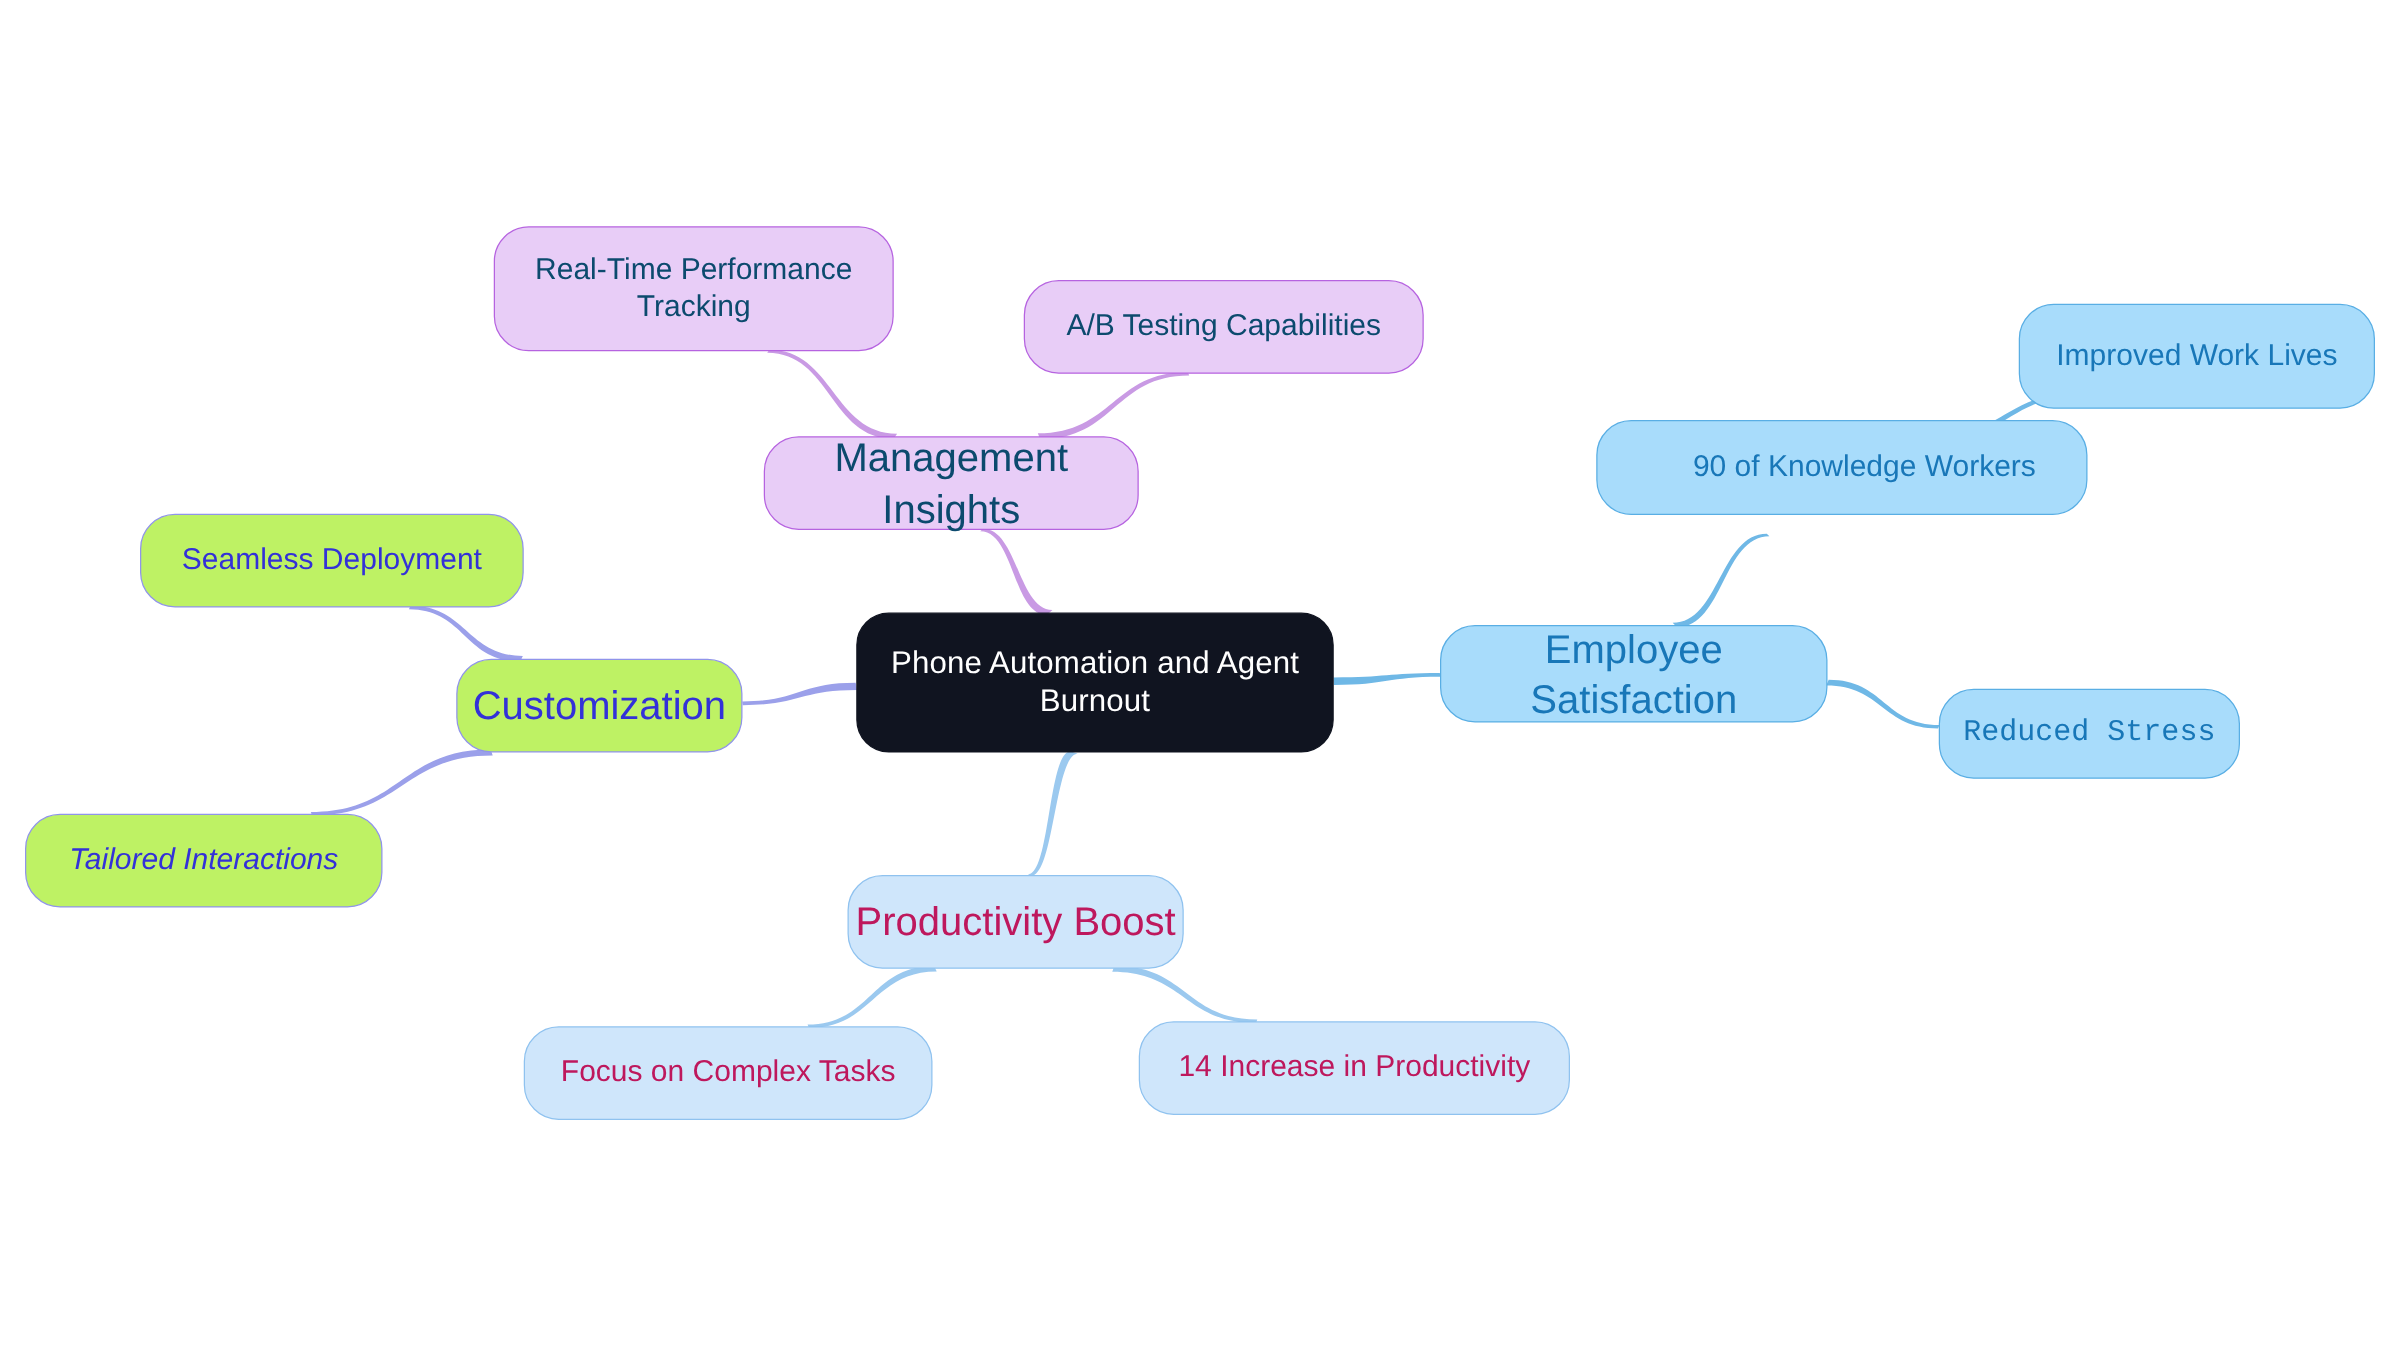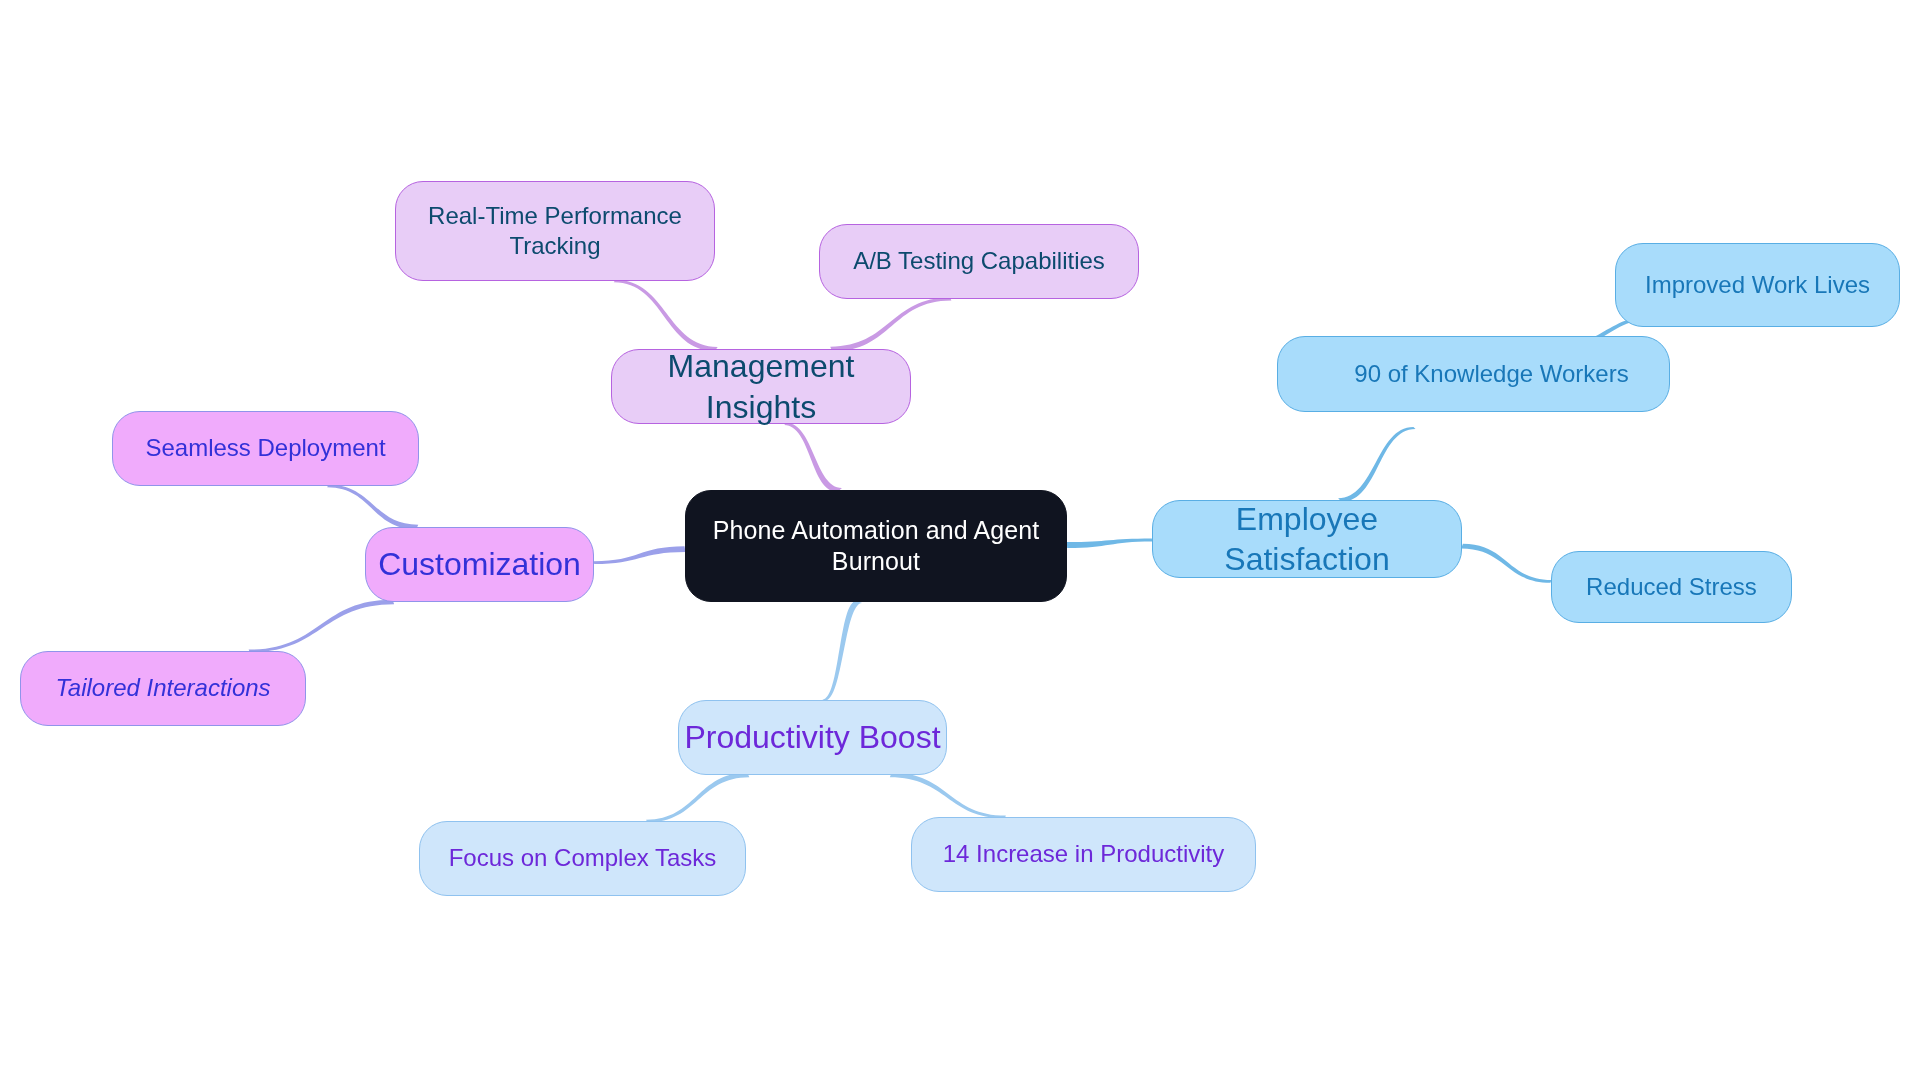--- a/index.html
+++ b/index.html
@@ -54,33 +54,33 @@
   .node-leaf {
     border-radius: 28px;
     font-size: 24px;
   }
   .c-purple {
     background: #e8cdf7;
     border-color: #b663e0;
     color: #0c4a6e;
   }
   .c-periwinkle {
-    background: #f0abfc;
+    background: #bef264;
     border-color: #9094ea;
     color: #3331d8;
   }
   .c-sky {
     background: #a8dcfb;
     border-color: #59aee4;
     color: #1877b8;
   }
   .c-lightblue {
     background: #cfe6fb;
     border-color: #8fc2ef;
-    color: #6d28d9;
+    color: #be185d;
   }
 </style>
 </head>
 <body>
 
 <div id="mindmap">
   <svg id="links" viewBox="0 0 1920 1083" xmlns="http://www.w3.org/2000/svg">
       <path d="M 841.9776693045206 488.09340851181054 C 814.8138762010724 488.09340851181054 813.6557625519469 423.0467042559053 786.4919694484986 423.0467042559053 L 784.1757421502475 424.9532957440947 C 811.3395352536958 424.9532957440947 810.1814216045702 491.90659148818946 837.3452147080185 491.90659148818946 Z" fill="#c99ae4" stroke="none"></path>
       <path d="M 684.5594100335176 546.1516342815702 C 639.0594100335176 546.1516342815702 639.2797050167587 561.1464350474687 593.7797050167587 561.1464350474687 L 594.2202949832413 564.1139054317243 C 639.7202949832413 564.1139054317243 639.9405899664824 552.0865750500817 685.4405899664824 552.0865750500817 Z" fill="#9ba0ea" stroke="none"></path>
       <path d="M 1067.1773309853802 547.9090235090252 C 1109.6773309853802 547.9090235090252 1109.58866549269 541.378467670986 1152.08866549269 541.378467670986 L 1151.91133450731 538.3837133034921 C 1109.41133450731 538.3837133034921 1109.3226690146198 541.9195147740375 1066.8226690146198 541.9195147740375 Z" fill="#6fb8e6" stroke="none"></path>
@@ -100,17 +100,17 @@
     <div class="node node-branch c-purple" style="left: 611px; top: 349px; width: 300px; height: 75px;">Management Insights</div>
     <div class="node node-leaf c-purple" style="left: 395px; top: 181px; width: 320px; height: 100px;">Real-Time Performance
 Tracking</div>
     <div class="node node-leaf c-purple" style="left: 819px; top: 224px; width: 320px; height: 75px;">A/B Testing Capabilities</div>
     <div class="node node-branch c-periwinkle" style="left: 365px; top: 527px; width: 229px; height: 75px;">Customization</div>
     <div class="node node-leaf c-periwinkle" style="left: 112px; top: 411px; width: 307px; height: 75px;">Seamless Deployment</div>
     <div class="node node-leaf c-periwinkle" style="left: 20px; top: 651px; width: 286px; height: 75px; font-style: italic;">Tailored Interactions</div>
     <div class="node node-branch c-sky" style="left: 1152px; top: 500px; width: 310px; height: 78px;">Employee Satisfaction</div>
     <div class="node node-leaf c-sky" style="left: 1277px; top: 336px; width: 393px; height: 76px; padding-left: 36px;">90 of Knowledge Workers</div>
     <div class="node node-leaf c-sky" style="left: 1615px; top: 243px; width: 285px; height: 84px;">Improved Work Lives</div>
-    <div class="node node-leaf c-sky" style="left: 1551px; top: 551px; width: 241px; height: 72px;">Reduced Stress</div>
+    <div class="node node-leaf c-sky" style="left: 1551px; top: 551px; width: 241px; height: 72px; font-family: Liberation Mono, monospace;">Reduced Stress</div>
     <div class="node node-branch c-lightblue" style="left: 678px; top: 700px; width: 269px; height: 75px;">Productivity Boost</div>
     <div class="node node-leaf c-lightblue" style="left: 419px; top: 821px; width: 327px; height: 75px;">Focus on Complex Tasks</div>
     <div class="node node-leaf c-lightblue" style="left: 911px; top: 817px; width: 345px; height: 75px;">14 Increase in Productivity</div>
   </div>
 
 </body></html>

